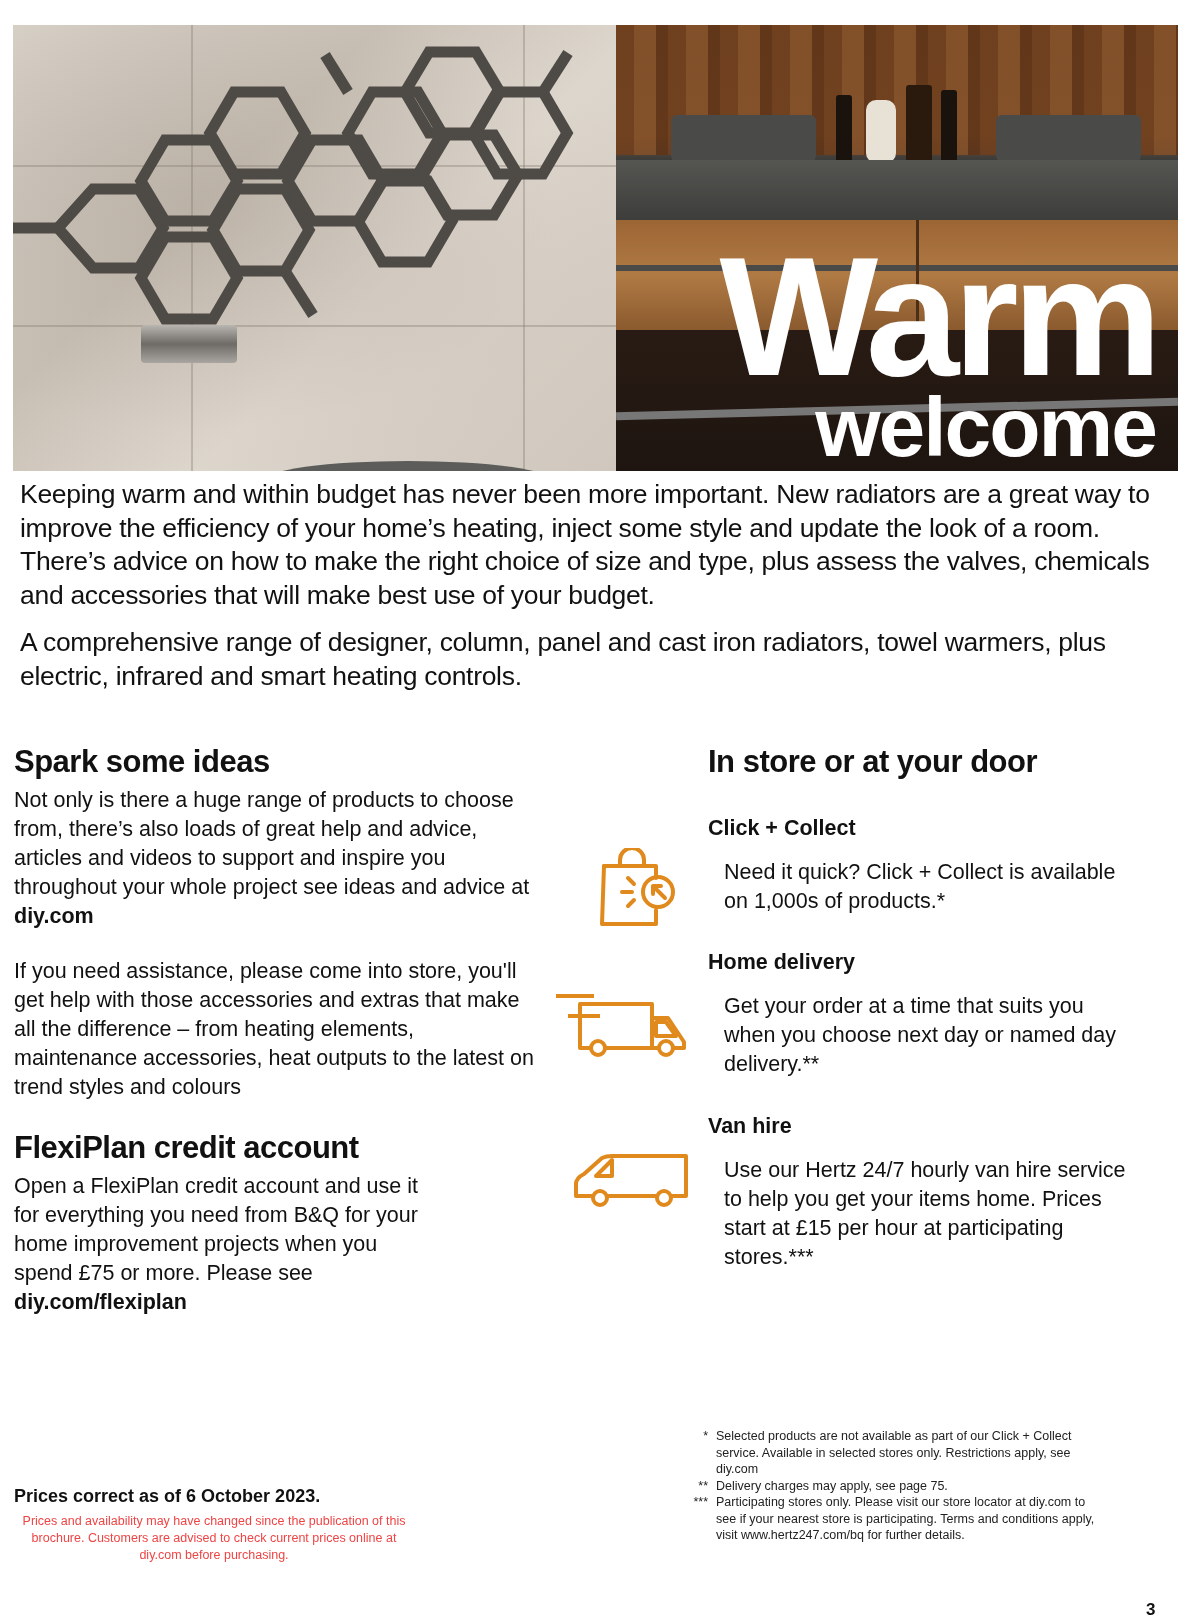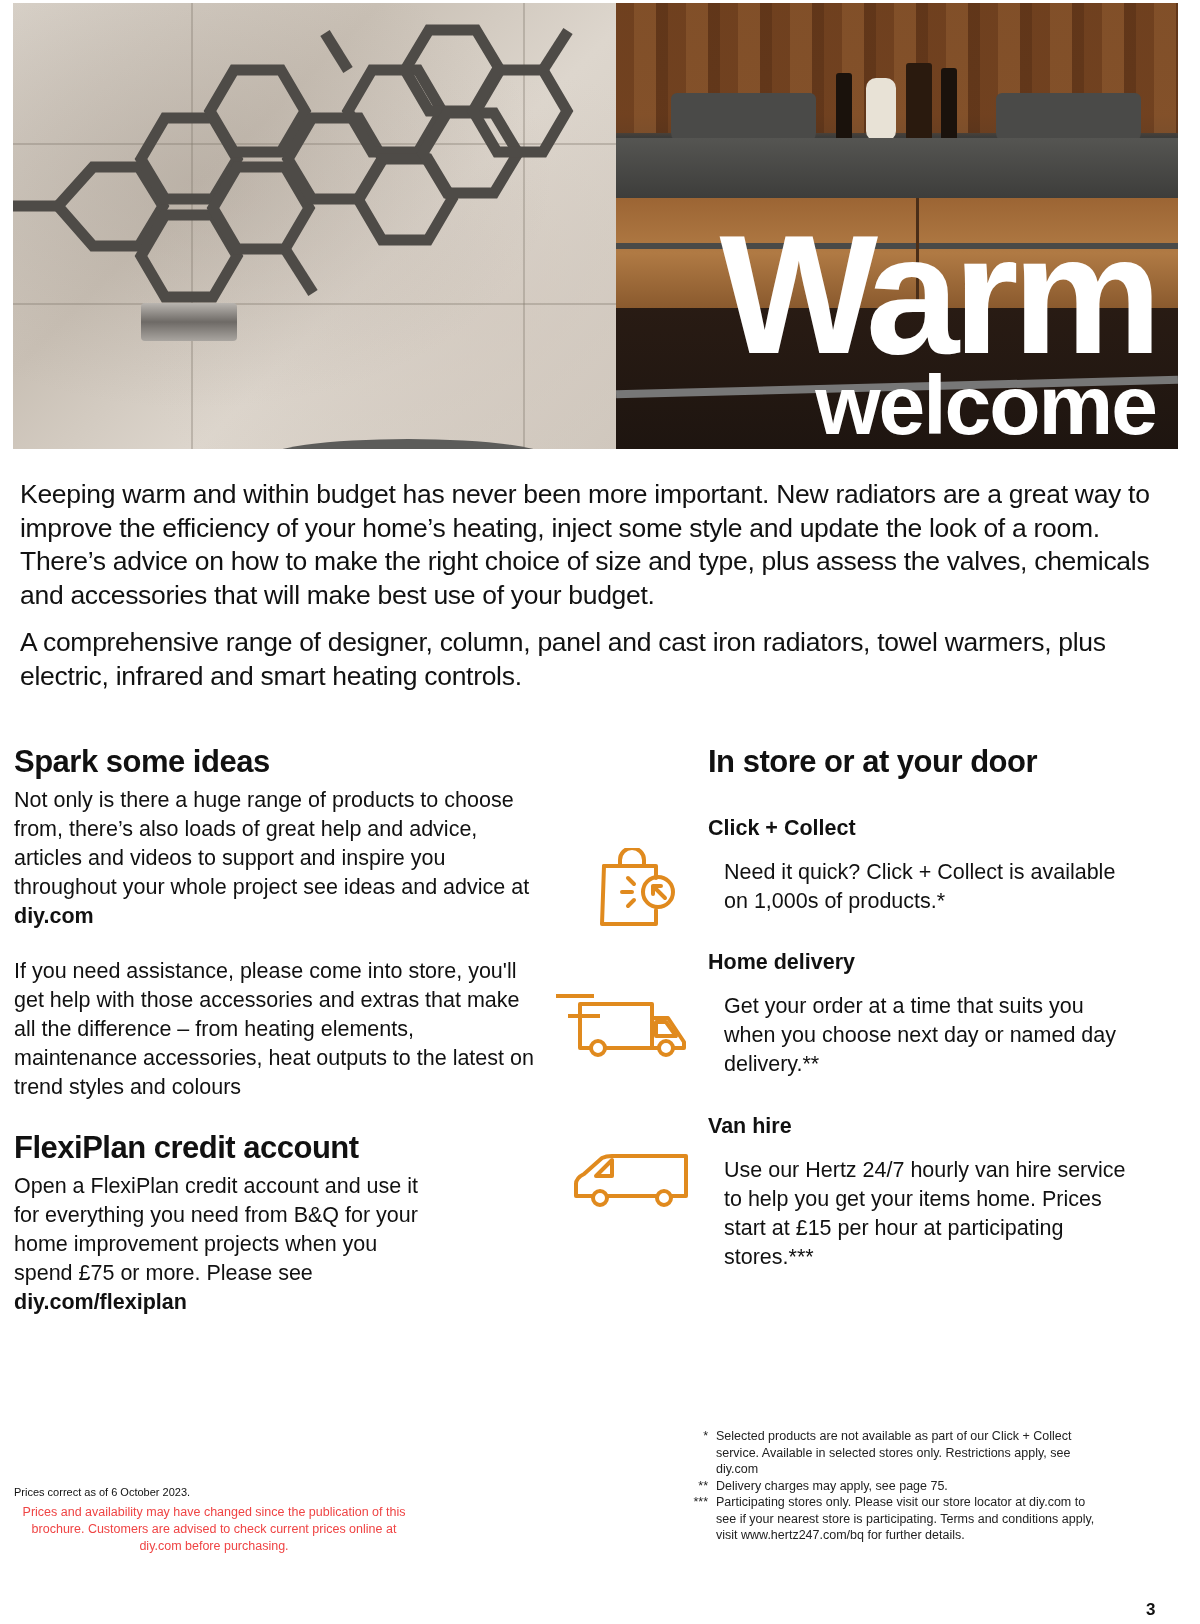--- a/index.html
+++ b/index.html
@@ -1,20 +1,20 @@
 <!DOCTYPE html>
 <html><head>
 <meta charset="utf-8">
 <style>
   html, body { margin:0; padding:0; background:#ffffff; }
   body { width:1200px; height:1624px; position:relative; overflow:hidden;
          font-family:"Liberation Sans", "DejaVu Sans", sans-serif; color:#111; }
 
   
-  .hero { position:absolute; left:13px; top:3px; width:1165px; height:446px; overflow:hidden; }
+  .hero { position:absolute; left:13px; top:25px; width:1165px; height:446px; overflow:hidden; }
   .hero-left { position:absolute; left:0; top:0; width:603px; height:446px;
     background:
       radial-gradient(ellipse at 30% 40%, rgba(160,150,140,0.35), transparent 60%),
       radial-gradient(ellipse at 80% 70%, rgba(210,200,190,0.6), transparent 55%),
       linear-gradient(135deg, #d8d1c8 0%, #c9c0b5 35%, #ddd6cd 60%, #cfc7bd 100%); }
   .tile-line-h { position:absolute; left:0; width:603px; height:2px; background:rgba(130,120,110,0.35); }
   .tile-line-v { position:absolute; top:0; width:2px; height:446px; background:rgba(130,120,110,0.35); }
   .hex-svg { position:absolute; left:0; top:0; }
   .valve { position:absolute; left:128px; top:300px; width:96px; height:38px;
     background:linear-gradient(180deg,#b9b5b0,#6e6a66 50%,#a9a5a0); border-radius:4px; }
@@ -54,21 +54,21 @@
 
   .right-col { position:absolute; left:708px; top:742px; width:440px; }
   .right-col h2 { margin:0; font-size:31px; font-weight:bold; letter-spacing:-0.5px; line-height:40px; }
   .service { position:absolute; left:0; width:440px; }
   .service h3 { margin:0 0 4px 0; font-size:21.5px; font-weight:bold; line-height:28px; }
   .service p { margin:16px; font-size:21.5px; line-height:29px; }
   .icon { position:absolute; }
 
   
   .prices { position:absolute; left:14px; top:1486px; width:400px; }
-  .prices .t { font-size:11px; font-weight:normal; margin:0 0 6px 0; }
+  .prices .t { font-size:18px; font-weight:bold; margin:0 0 6px 0; }
   .prices .b { font-size:12.5px; line-height:17px; margin:0; color:#ef4444;text-align:center; }
 
   .notes { position:absolute; left:660px; top:1428px; width:440px; font-size:12.5px; line-height:16.5px; color:#222; }
   .note { display:flex; }
   .note .mk { width:48px; text-align:right; padding-right:8px; flex:none; }
   .note .tx { flex:1; }
   .page-num { position:absolute; left:1146px; top:1600px; font-size:17px; font-weight:bold; }
 </style>
 </head>
 <body>

